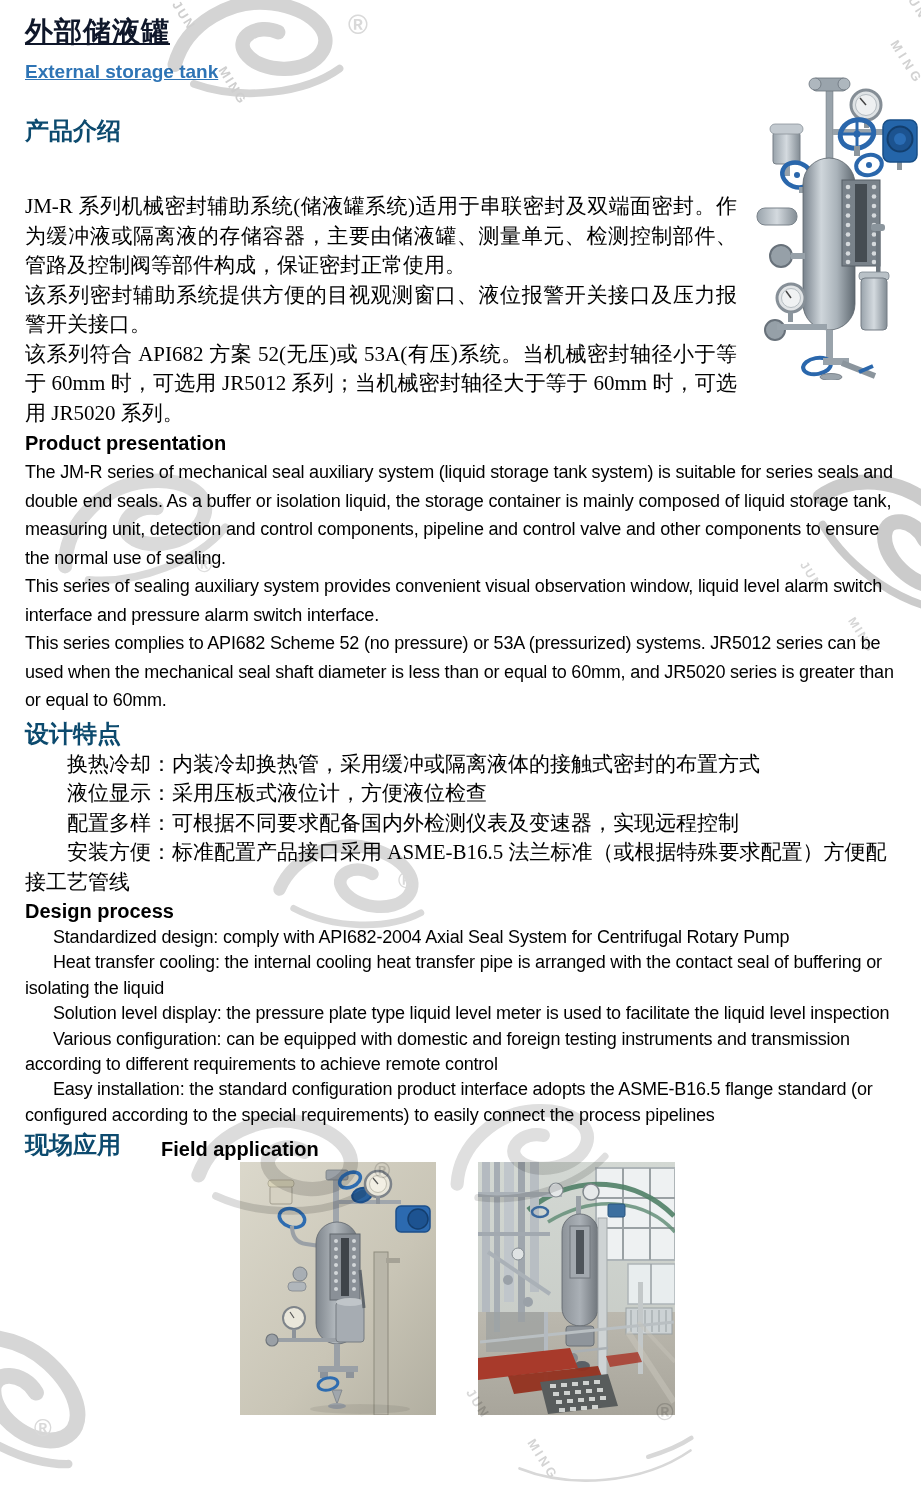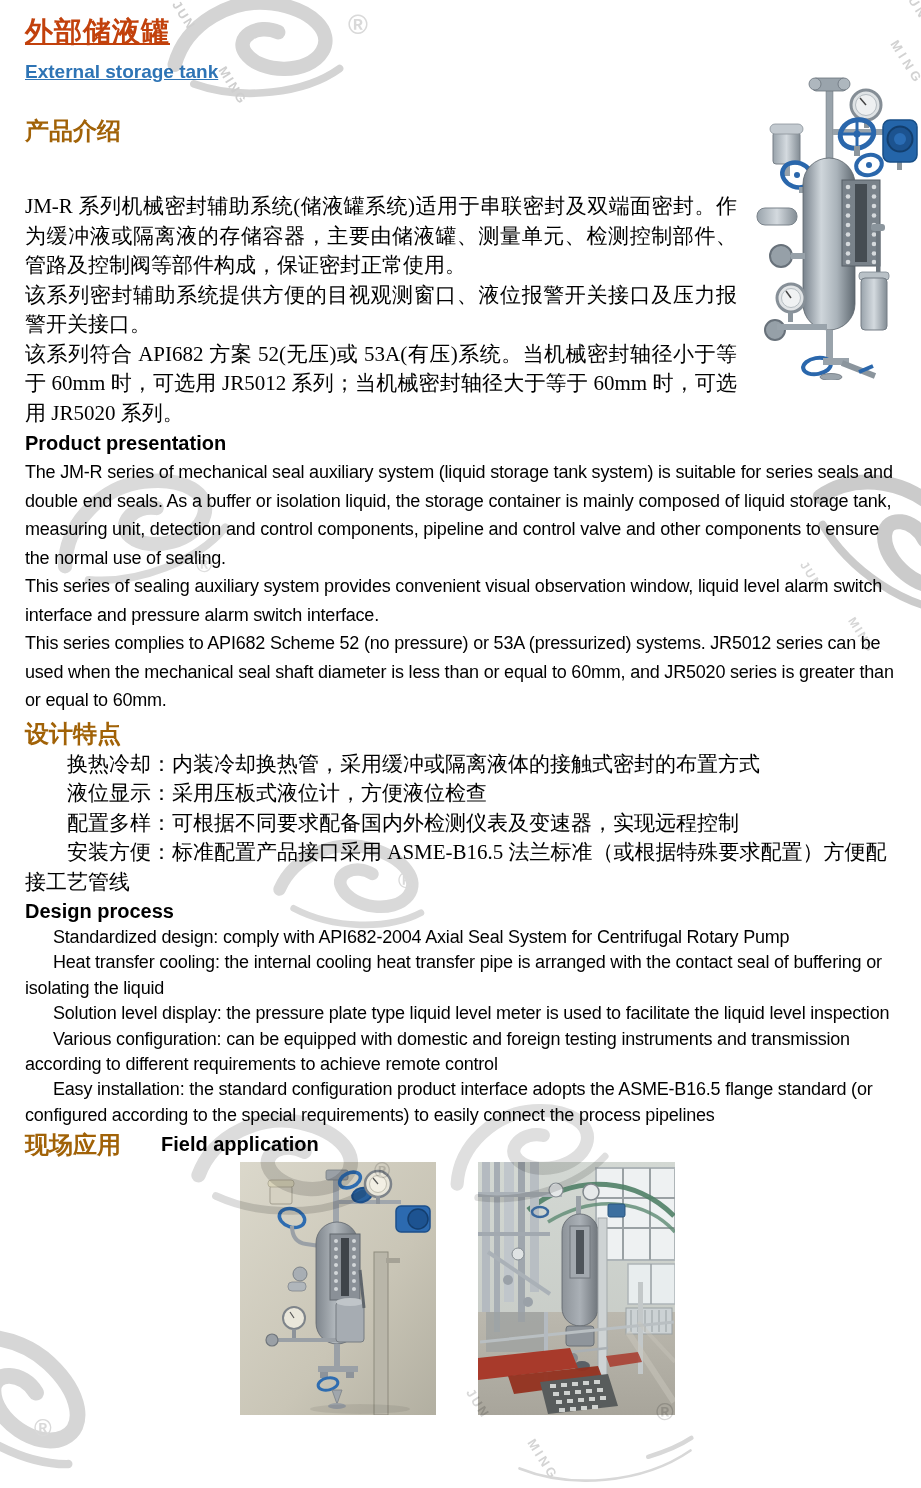--- a/index.html
+++ b/index.html
@@ -6,46 +6,46 @@
   html,body { background:#ffffff; }
   .page {
     position:relative; width:921px; height:1488px; background:#ffffff;
     overflow:hidden; font-family:"Liberation Sans", sans-serif; color:#000;
   }
   .content { position:relative; z-index:1; padding:14px 19px 0 25px; }
 
   .title-zh {
     font-family:"Liberation Serif","DejaVu Serif",serif;
     font-size:28px; line-height:36px; font-weight:bold;
-    color:#c2410c; text-decoration:underline; letter-spacing:1px;
+    color:#0f172a; text-decoration:underline; letter-spacing:1px;
   }
   .title-en {
     font-size:19px; line-height:25px; font-weight:bold;
     color:#2e74b5; text-decoration:underline; margin-top:9px;
   }
   .h-cjk {
-    font-size:24px; line-height:33px; font-weight:bold; color:#a16207;
+    font-size:24px; line-height:33px; font-weight:bold; color:#0c4a6e;
     font-family:"Liberation Sans",sans-serif;
   }
   .h-intro { margin-top:30px; }
   .h-design { margin-top:2px; }
   .h-en { font-size:20px; line-height:29px; font-weight:bold; margin-top:1px; }
   .h-en2 { font-size:20px; line-height:28px; font-weight:bold; }
 
   .zh-block { width:712px;margin-top:45px; }
   p.zh {
     font-family:"Liberation Serif","DejaVu Serif",serif;
     font-size:21px; line-height:29.5px; text-align:justify;
   }
   p.zh.item { width:877px; text-indent:2em; text-align:left; }
 
   p.en { font-size:18px; line-height:28.5px; letter-spacing:-0.2px; width:877px; }
   p.en.item { line-height:25.4px; text-indent:28px; width:877px; }
 
-  .field-row { display:flex; align-items:center; margin-top:0; }
+  .field-row { display:flex; align-items:flex-end; margin-top:0; }
   .field-row .h-en-inline { font-size:20px; font-weight:bold; margin-left:40px; }
 
   .product-figure { position:absolute; left:747px; top:72px; width:172px; height:308px; z-index:2; }
   .photos { display:flex; gap:42px; margin-left:215px; margin-top:1px; }
   .photo { display:block; }
 
   
   .wm-layer { position:absolute; inset:0; z-index:5; pointer-events:none; mix-blend-mode:multiply; }
   .wm { position:absolute; }
   .wm-text {

